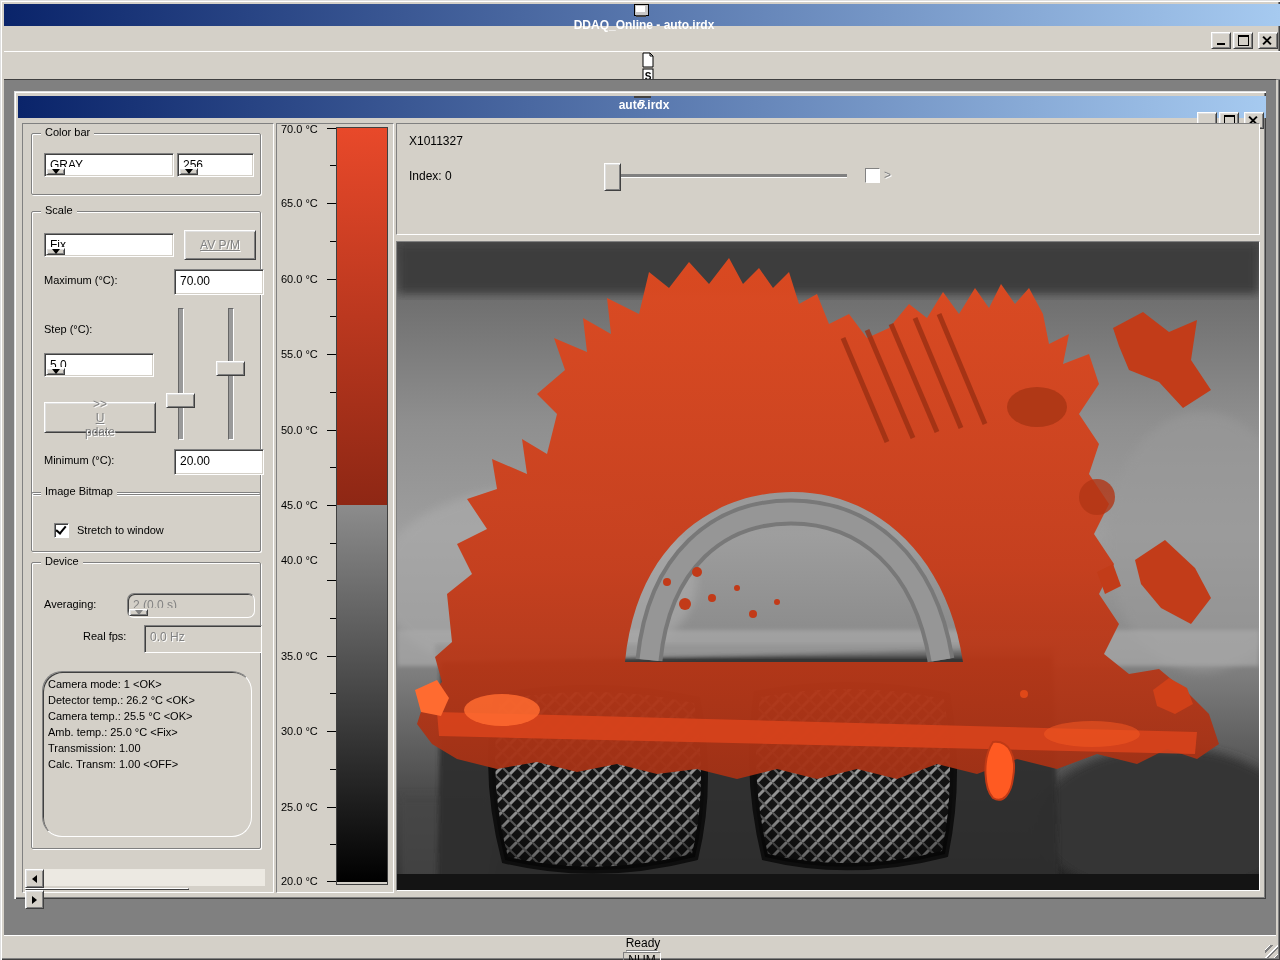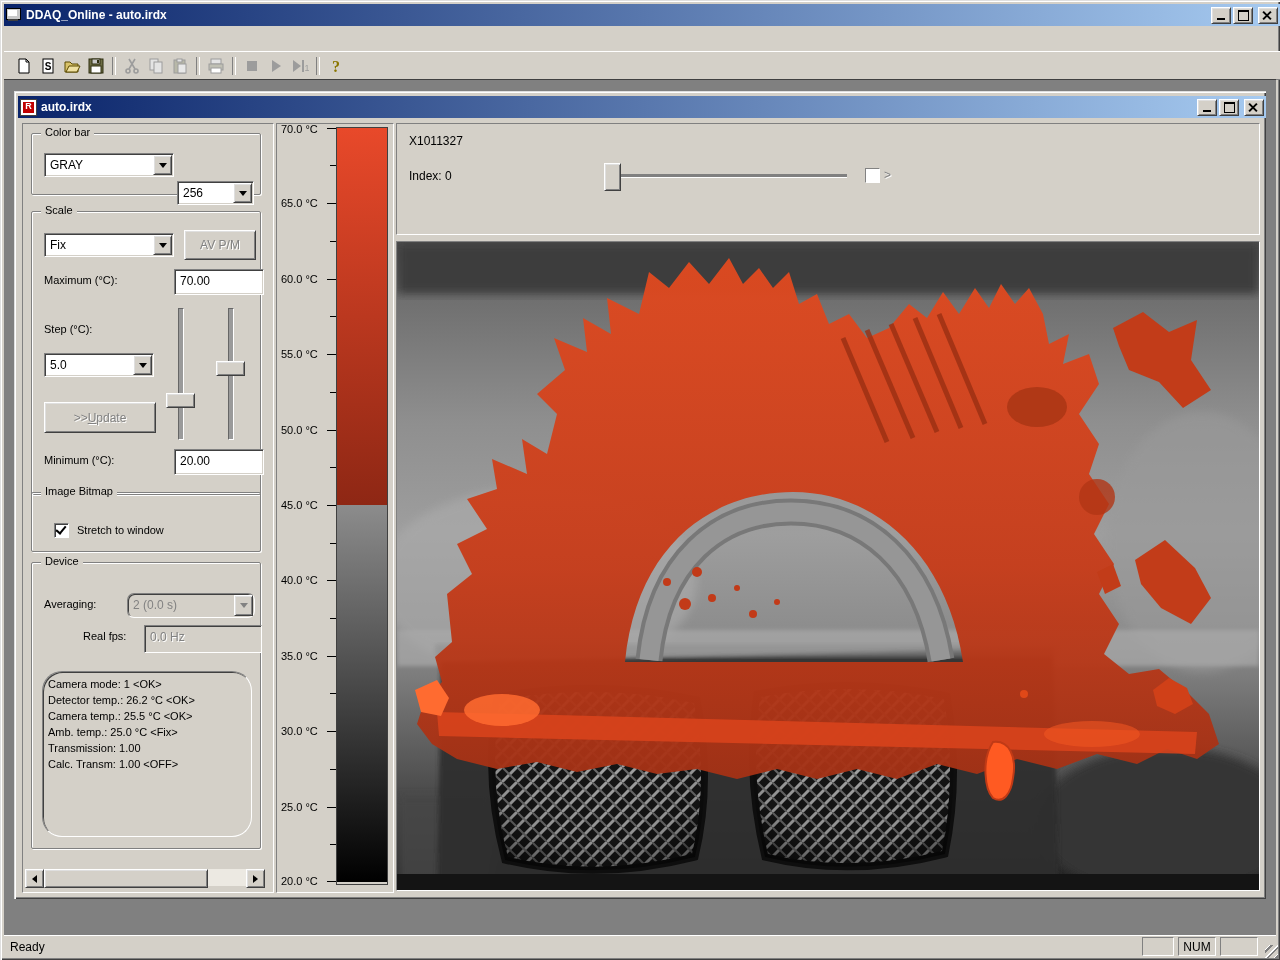--- a/index.html
+++ b/index.html
@@ -1,20 +1,20 @@
 <!DOCTYPE html>
 <html><head>
 <meta charset="utf-8">
 <style>
   html,body{margin:0;padding:0;background:#000;}
   #root{position:relative;width:1280px;height:960px;background:#d4d0c8;
     font-family:"Liberation Sans",sans-serif;font-size:11px;color:#000;
     box-shadow:inset 1px 1px 0 #dfdfdf, inset 2px 2px 0 #fff, inset -1px -1px 0 #404040, inset -2px -2px 0 #808080;
     overflow:hidden;}
-  .abs{position:absolute;}
+  .abs{position:absolute;flex-direction:column;}
   
   .titlebar{background:linear-gradient(to right,#0a246a,#a6caf0);display:flex;align-items:center;padding:0 2px;}
   .titlebar .ttl{color:#fff;font-weight:bold;font-size:12px;margin-left:4px;white-space:nowrap;}
   .tb-btns{margin-left:auto;display:flex;gap:2px;align-items:center;}
   .wbtn{width:18px;height:15px;background:#d4d0c8;border:1px solid #404040;border-top-color:#fff;border-left-color:#fff;
     box-shadow:inset 1px 1px 0 #dfdfdf, inset -1px -1px 0 #808080;display:flex;align-items:flex-end;justify-content:center;position:relative;}
   .wbtn.gap{margin-left:3px;}
   .g-min{width:8px;height:2px;background:#000;margin:0 0 3px 0;}
   .g-max{width:9px;height:8px;border:1px solid #000;border-top-width:2px;margin-bottom:2px;}
   .g-close{width:10px;height:10px;position:absolute;left:3px;top:2px;}
@@ -215,37 +215,37 @@
       <div class="abs panel" style="left:8px;top:32px;width:250px;height:768px;">
 
         <div class="groupbox" style="left:8px;top:9px;width:228px;height:60px;">
           <span class="legend">Color bar</span>
           <div class="abs sunken combo" style="left:12px;top:19px;width:128px;height:22px;">
             <span class="cval">GRAY</span>
             <span class="cbtn">
                 <span class="arrow-dn"></span>
               </span>
           </div>
-          <div class="abs sunken combo" style="left:145px;top:19px;width:75px;height:22px;margin-top:28px;">
+          <div class="abs sunken combo" style="left:145px;top:19px;width:75px;height:22px;">
             <span class="cval">256</span>
             <span class="cbtn">
                 <span class="arrow-dn"></span>
               </span>
           </div>
         </div>
 
         <div class="groupbox" style="left:8px;top:78px;width:228px;height:282px;margin-top:9px;">
           <span class="legend">Scale</span>
           <div class="abs sunken combo" style="left:12px;top:21px;width:128px;height:22px;">
             <span class="cval">Fix</span>
             <span class="cbtn">
                 <span class="arrow-dn"></span>
               </span>
           </div>
-          <div class="abs btn disabled" style="left:152px;top:18px;width:70px;height:28px;">AV P/M</div>
+          <div class="abs btn disabled" style="left:152px;top:18px;width:70px;height:28px;text-decoration:underline;">AV P/M</div>
 
           <span class="abs" style="left:12px;top:62px;">Maximum (°C):</span>
           <div class="abs sunken field" style="left:142px;top:57px;width:78px;height:20px;">70.00</div>
 
           <div class="abs vtrack" style="left:146px;top:96px;height:130px;"></div>
           <div class="abs vthumb" style="left:134px;top:181px;"></div>
           <div class="abs vtrack" style="left:196px;top:96px;height:130px;"></div>
           <div class="abs vthumb" style="left:184px;top:149px;"></div>
 
           <span class="abs" style="left:12px;top:111px;">Step (°C):</span>
@@ -330,21 +330,21 @@
         <div class="tick" style="left:53px;top:569px;width:6px;"></div>
         <div class="tick" style="left:53px;top:645px;width:6px;"></div>
         <div class="tick" style="left:53px;top:720px;width:6px;"></div>
 
         <span class="ticklab" style="top:-1px;">70.0 °C</span>
         <span class="ticklab" style="top:73px;">65.0 °C</span>
         <span class="ticklab" style="top:149px;">60.0 °C</span>
         <span class="ticklab" style="top:224px;">55.0 °C</span>
         <span class="ticklab" style="top:300px;">50.0 °C</span>
         <span class="ticklab" style="top:375px;">45.0 °C</span>
-        <span class="ticklab" style="top:450px;">40.0 °C</span>
+        <span class="ticklab" style="top:430px;">40.0 °C</span>
         <span class="ticklab" style="top:526px;">35.0 °C</span>
         <span class="ticklab" style="top:601px;">30.0 °C</span>
         <span class="ticklab" style="top:677px;">25.0 °C</span>
         <span class="ticklab" style="top:751px;">20.0 °C</span>
       </div>
 
       <div class="abs panel" style="left:382px;top:32px;width:862px;height:110px;">
         <span class="abs" style="left:12px;top:10px;font-size:12px;">X1011327</span>
         <span class="abs" style="left:12px;top:45px;font-size:12px;">Index: 0</span>
         <div class="abs htrack" style="left:214px;top:50px;width:236px;"></div>

